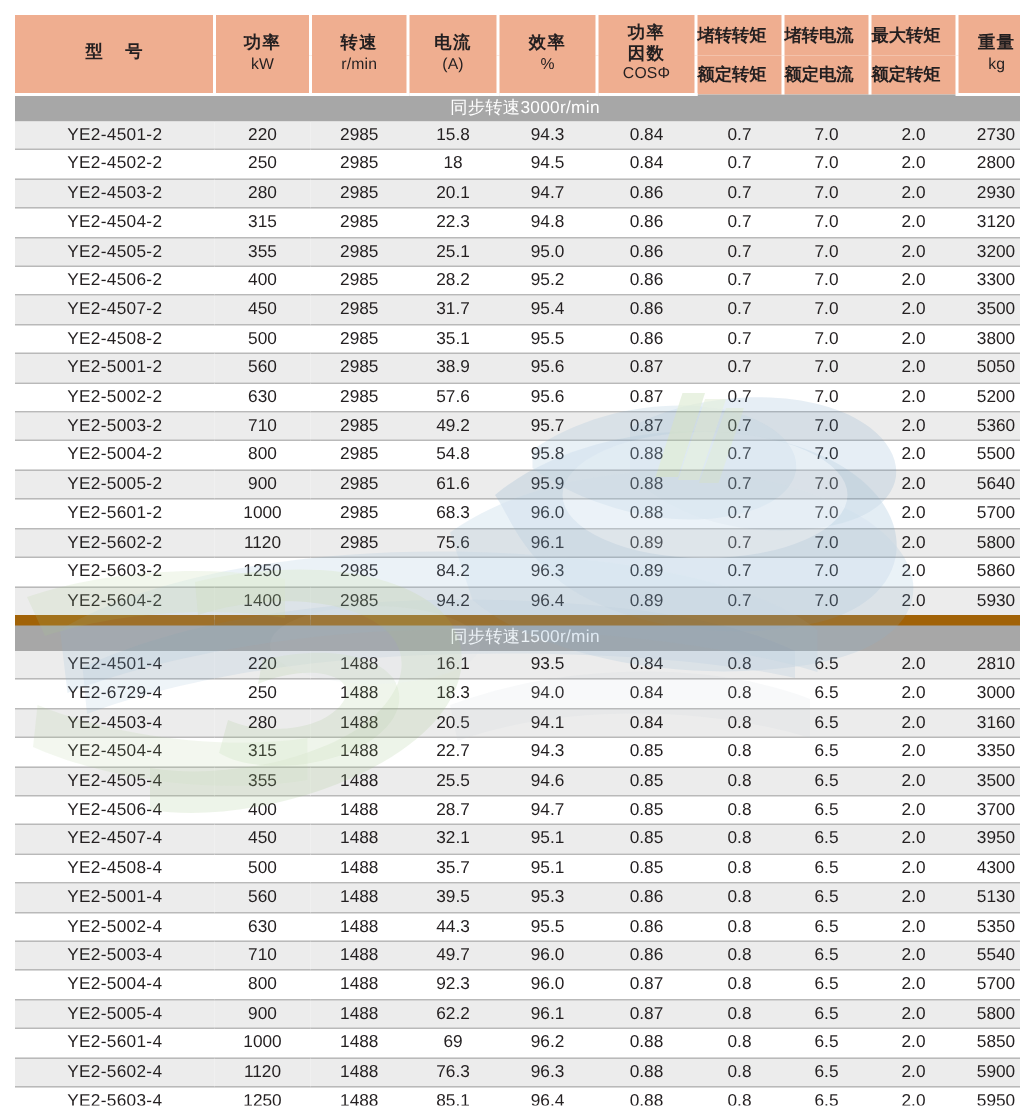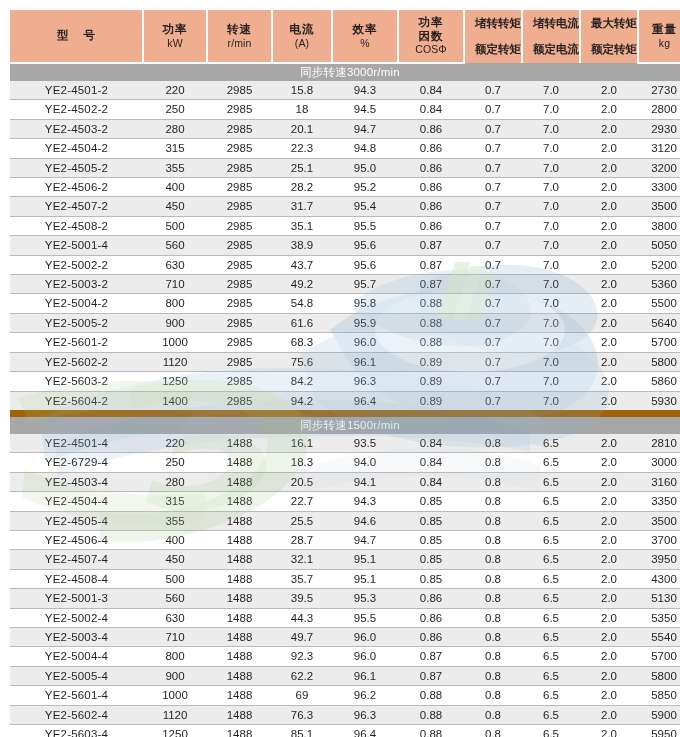--- a/index.html
+++ b/index.html
@@ -68,21 +68,21 @@
     font-weight: normal;
     font-size: 10.5px;
     letter-spacing: 0.1px;
   }
   .hdr-cn { display: block; letter-spacing: 1px; }
   .hdr-cn.wide { letter-spacing: 6px; padding-left: 6px; font-family: Liberation Serif, serif; }
   .hdr-sub {
     background: #efae90;
     color: #231f20;
     font-weight: bold;
-    text-align: right;
+    text-align: left;
     vertical-align: middle;
     font-size: 11.5px;
     height: 26px;
     border-right: 2px solid #ffffff;
   }
 
   
   .section-row td {
     background: #a7a7a7;
     color: #ffffff;
@@ -298,36 +298,36 @@
           <td>2985</td>
           <td>35.1</td>
           <td>95.5</td>
           <td>0.86</td>
           <td>0.7</td>
           <td>7.0</td>
           <td>2.0</td>
           <td>3800</td>
         </tr>
         <tr class="drow alt">
-          <td class="model">YE2-5001-4</td>
+          <td class="model">YE2-5001-2</td>
           <td>560</td>
           <td>2985</td>
           <td>38.9</td>
           <td>95.6</td>
           <td>0.87</td>
           <td>0.7</td>
           <td>7.0</td>
           <td>2.0</td>
           <td>5050</td>
         </tr>
         <tr class="drow plain">
           <td class="model">YE2-5002-2</td>
           <td>630</td>
           <td>2985</td>
-          <td>43.7</td>
+          <td>57.6</td>
           <td>95.6</td>
           <td>0.87</td>
           <td>0.7</td>
           <td>7.0</td>
           <td>2.0</td>
           <td>5200</td>
         </tr>
         <tr class="drow alt">
           <td class="model">YE2-5003-2</td>
           <td>710</td>
@@ -505,21 +505,21 @@
           <td>1488</td>
           <td>35.7</td>
           <td>95.1</td>
           <td>0.85</td>
           <td>0.8</td>
           <td>6.5</td>
           <td>2.0</td>
           <td>4300</td>
         </tr>
         <tr class="drow alt">
-          <td class="model">YE2-5001-3</td>
+          <td class="model">YE2-5001-4</td>
           <td>560</td>
           <td>1488</td>
           <td>39.5</td>
           <td>95.3</td>
           <td>0.86</td>
           <td>0.8</td>
           <td>6.5</td>
           <td>2.0</td>
           <td>5130</td>
         </tr>

